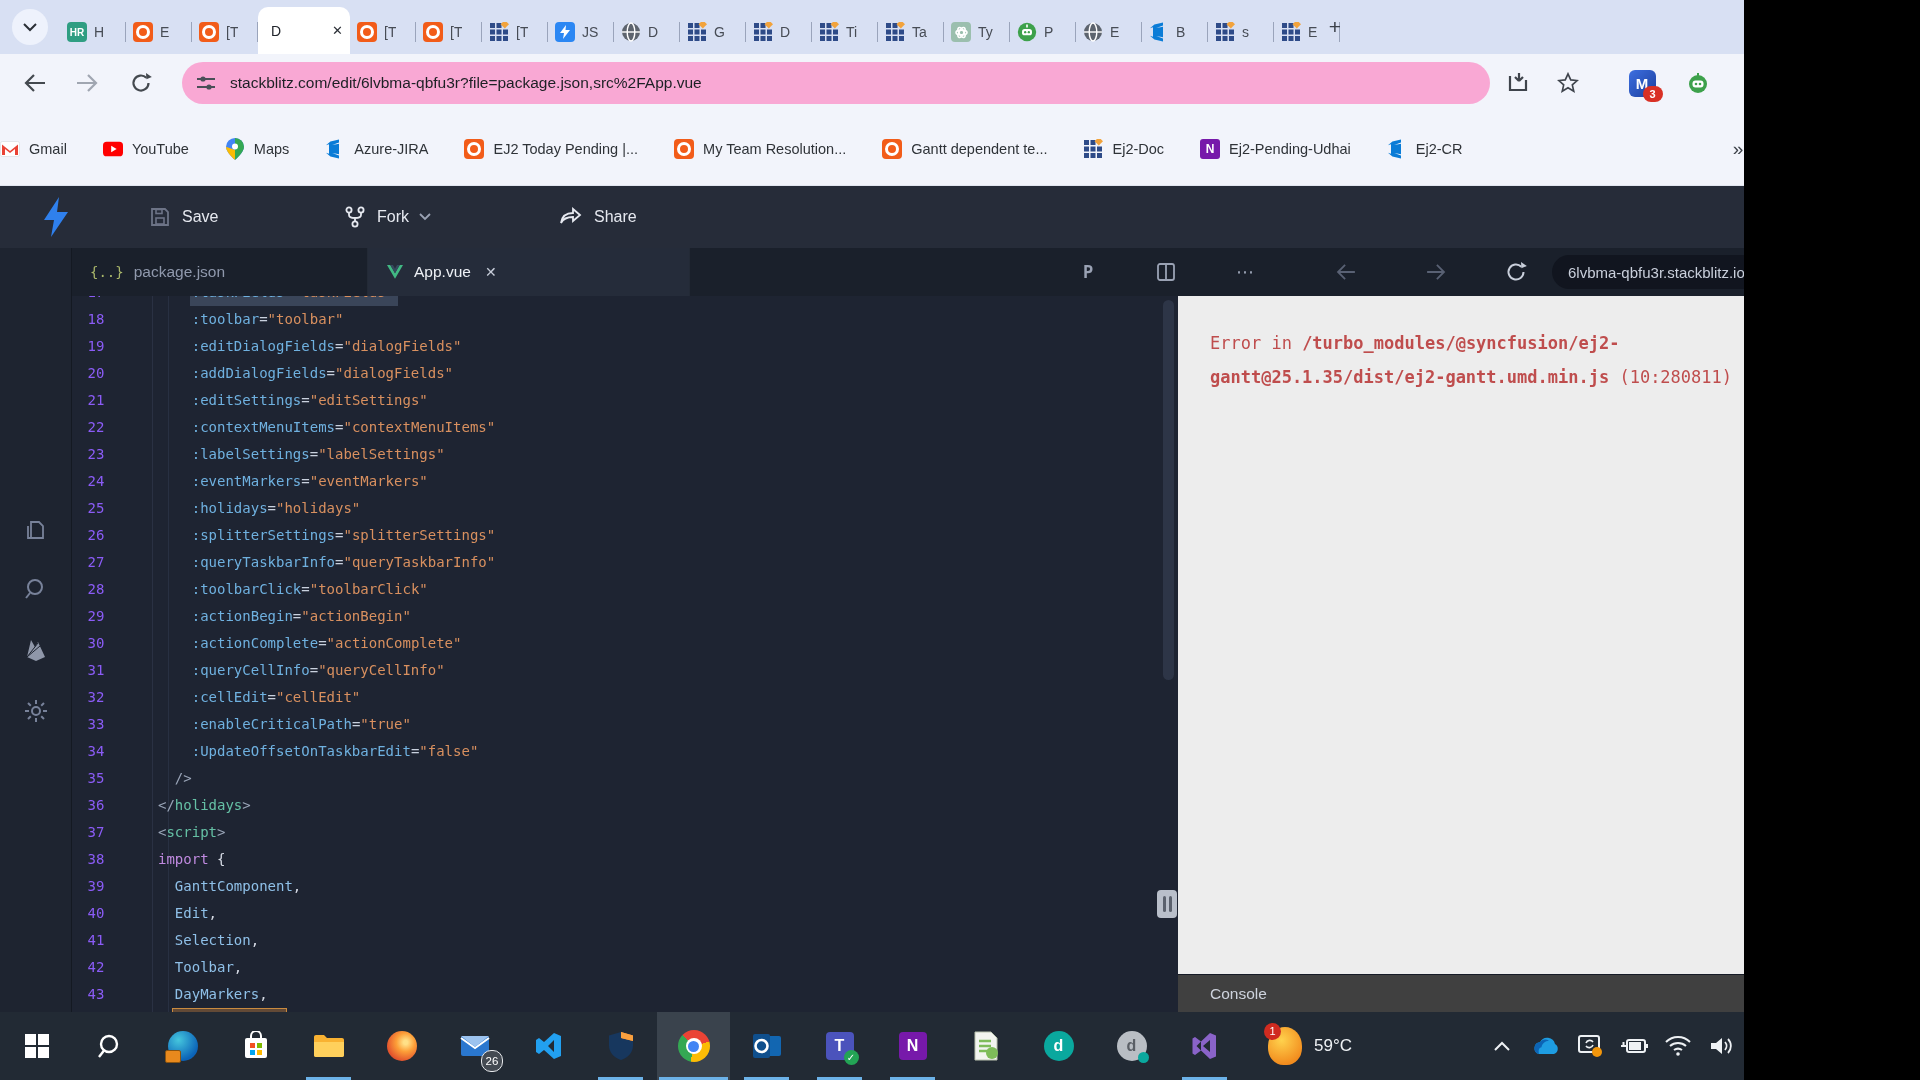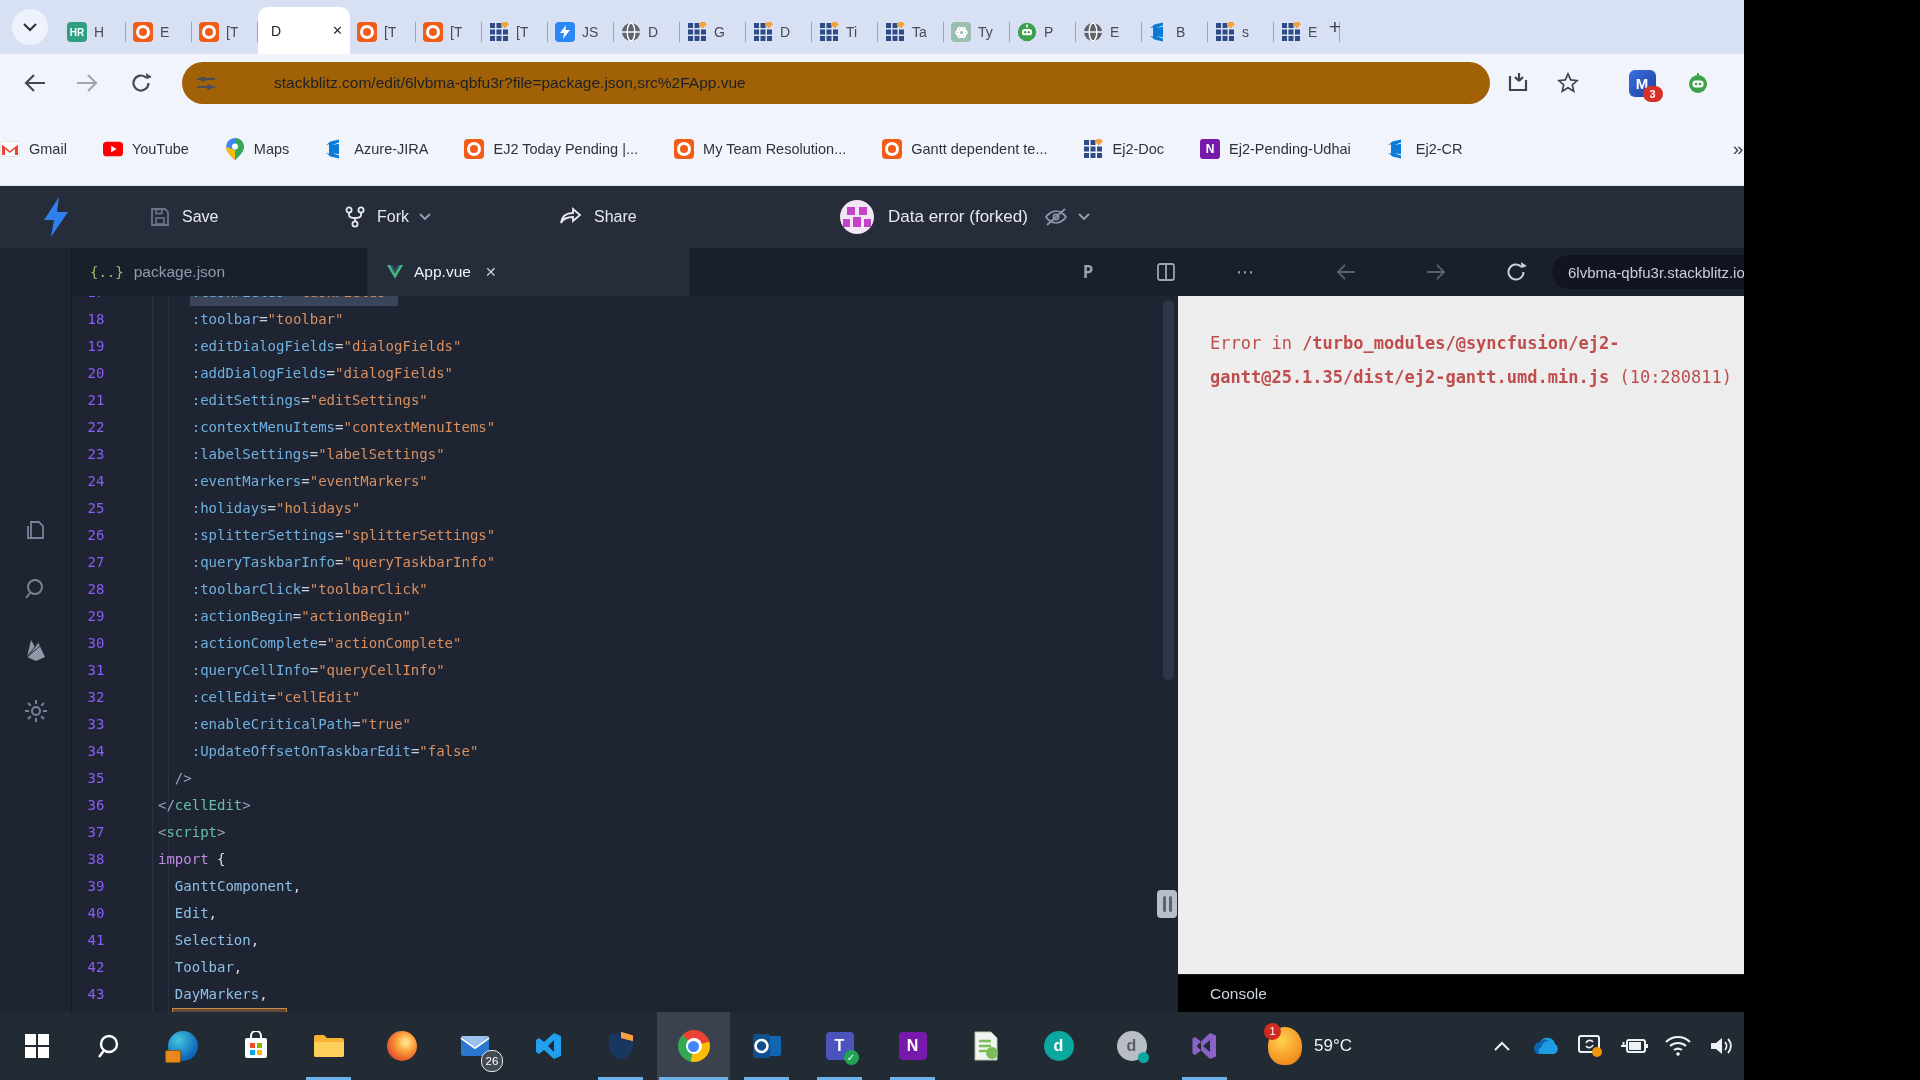--- a/index.html
+++ b/index.html
@@ -23,22 +23,22 @@
   .wmin i{display:block;width:14px;height:2px;background:#15181d;}
   .wmax i{display:block;width:12px;height:12px;border:2px solid #15181d;}
   .wclo{font-size:17px;}
   
   .fv{width:20px;height:20px;flex:0 0 20px;display:flex;align-items:center;justify-content:center;}
   .bx{width:20px;height:20px;border-radius:4px;display:flex;align-items:center;justify-content:center;}
   .ring{width:8px;height:8px;border:3px solid #fff;border-radius:50%;}
   
   .toolbar{position:absolute;left:0;top:54px;width:1920px;height:58px;background:#f2f4fb;}
   .navic{position:absolute;top:12px;width:34px;height:34px;display:flex;align-items:center;justify-content:center;}
-  .urlpill{position:absolute;left:182px;top:8px;width:1308px;height:42px;border-radius:21px;background:#a16207;
-    display:flex;align-items:center;gap:44px;}
+  .urlpill{position:absolute;left:182px;top:8px;width:1308px;height:42px;border-radius:21px;background:#f9a8d4;
+    display:flex;align-items:center;}
   .urltxt{font-size:15.5px;color:#1d2025;margin-left:14px;white-space:nowrap;}
   .rtico{position:absolute;top:13px;width:32px;height:32px;display:flex;align-items:center;justify-content:center;}
   .mext{width:27px;height:27px;border-radius:6px;background:linear-gradient(135deg,#3d6fe0,#1b3e9e);
     color:#fff;font-weight:bold;font-size:15px;display:flex;align-items:center;justify-content:center;position:relative;}
   .badge3{position:absolute;right:-7px;bottom:-5px;min-width:16px;height:16px;border-radius:8px;background:#d93025;
     color:#fff;font-size:11px;line-height:16px;text-align:center;padding:0 2px;}
   .avatarA{position:absolute;left:1816px;top:13px;width:32px;height:32px;border-radius:50%;background:#27408f;
     color:#fff;font-size:16px;display:flex;align-items:center;justify-content:center;}
   .kebab{position:absolute;left:1886px;top:13px;width:20px;height:32px;color:#3e434c;font-size:17px;
     display:flex;align-items:center;justify-content:center;letter-spacing:0;}
@@ -83,21 +83,21 @@
   .edscroll{position:absolute;right:4px;top:4px;width:11px;height:380px;border-radius:6px;background:#2d3547;}
   .grip{position:absolute;left:1157px;top:890px;width:20px;height:28px;border-radius:4px;background:#b9bfca;
     display:flex;align-items:center;justify-content:center;gap:3px;}
   .grip i{display:block;width:3px;height:16px;background:#5b616d;border-radius:2px;}
   .preview{position:absolute;left:1178px;top:296px;width:742px;height:678px;background:#ededed;overflow:hidden;}
   .errblock{position:absolute;left:32px;top:30px;font-family:"DejaVu Sans Mono",monospace;font-size:17px;line-height:34px;}
   .errred{color:#bf4d4d;max-width:560px;}
   .errmsg{color:#222;margin-top:18px;white-space:nowrap;}
   .pvscroll{position:absolute;right:0;top:0;width:17px;height:678px;background:#dcdcdc;}
   .pvthumb{position:absolute;right:2px;top:4px;width:12px;height:210px;background:#a9a9a9;border-radius:6px;}
-  .consbar{position:absolute;left:1178px;top:974px;width:742px;height:38px;background:#000000;border-top:1px solid #161b26;
+  .consbar{position:absolute;left:1178px;top:974px;width:742px;height:38px;background:#404040;border-top:1px solid #161b26;
     display:flex;align-items:center;color:#ced3dd;font-size:15.5px;box-sizing:border-box;}
   .consbar .clabel{margin-left:32px;}
   .cbadges{position:absolute;right:10px;top:0;height:38px;display:flex;align-items:center;gap:7px;}
   .cbn{font-size:14.5px;color:#d4d9e2;}
   .cdiv{width:1px;height:20px;background:#3a4254;margin:0 8px;}
   
   .taskbar{position:absolute;left:0;top:1012px;width:1920px;height:68px;background:#222a34;color:#eef1f4;}
   .tkrow{position:absolute;left:0;top:0;height:68px;display:flex;}
   .tcell{position:relative;width:73px;height:68px;display:flex;align-items:center;justify-content:center;}
   .tcell.act{background:#3a434d;}
@@ -572,42 +572,20 @@
             <polyline points="1,1 6,6 11,1" fill="none" stroke="#9aa2b4" stroke-width="1.8"></polyline>
           </svg>
       </span>
     </div>
     <div class="item" style="left:560px">
       <svg width="22" height="20" viewBox="0 0 22 20" style="margin-right:12px">
           <path d="M13 2l7 6-7 6V10C7 10 3 12 1 16c1-7 5-10 12-10z" fill="none" stroke="#e6e9f0" stroke-width="1.8"></path>
         </svg>
       <span>Share</span>
     </div>
-    <div class="item" style="left:840px">
-      <span class="pav">
-        <i style="left:7px;top:7px;width:8px;height:8px"></i>
-          <i style="left:19px;top:7px;width:8px;height:8px"></i>
-        <i style="left:13px;top:17px;width:8px;height:10px"></i>
-          <i style="left:3px;top:19px;width:7px;height:8px"></i>
-          <i style="left:24px;top:19px;width:7px;height:8px"></i>
-      </span>
-      <span style="margin-left:14px;font-size:17px">Data error (forked)</span>
-      <span style="margin-left:16px">
-        <svg width="24" height="20" viewBox="0 0 24 20">
-            <path d="M2 10s4-6 10-6 10 6 10 6-4 6-10 6S2 10 2 10z" fill="none" stroke="#8d95a8" stroke-width="1.7"></path>
-            <circle cx="12" cy="10" r="2.6" fill="none" stroke="#8d95a8" stroke-width="1.7"></circle>
-            <line x1="3" y1="18" x2="21" y2="2" stroke="#8d95a8" stroke-width="1.7"></line>
-          </svg>
-      </span>
-      <span class="sbchev">
-        <svg width="12" height="8" viewBox="0 0 12 8">
-            <polyline points="1,1 6,6 11,1" fill="none" stroke="#9aa2b4" stroke-width="1.8"></polyline>
-          </svg>
-      </span>
-    </div>
     <div class="item" style="left:1866px">
       <span class="pav" style="width:40px;height:40px;background:#efe2f2">
         <i style="left:8px;top:8px;width:9px;height:9px"></i>
           <i style="left:23px;top:8px;width:9px;height:9px"></i>
         <i style="left:15px;top:20px;width:10px;height:12px"></i>
           <i style="left:4px;top:23px;width:8px;height:10px"></i>
           <i style="left:28px;top:23px;width:8px;height:10px"></i>
       </span>
     </div>
   </div>
@@ -720,21 +698,21 @@
         <div class="code-line" style="top: 226px;"><span class="lnum">26</span><span class="ltxt"><span class="c-attr">    :splitterSettings</span><span class="c-eq">=</span><span class="c-str">"splitterSettings"</span></span></div>
         <div class="code-line" style="top: 253px;"><span class="lnum">27</span><span class="ltxt"><span class="c-attr">    :queryTaskbarInfo</span><span class="c-eq">=</span><span class="c-str">"queryTaskbarInfo"</span></span></div>
         <div class="code-line" style="top: 280px;"><span class="lnum">28</span><span class="ltxt"><span class="c-attr">    :toolbarClick</span><span class="c-eq">=</span><span class="c-str">"toolbarClick"</span></span></div>
         <div class="code-line" style="top: 307px;"><span class="lnum">29</span><span class="ltxt"><span class="c-attr">    :actionBegin</span><span class="c-eq">=</span><span class="c-str">"actionBegin"</span></span></div>
         <div class="code-line" style="top: 334px;"><span class="lnum">30</span><span class="ltxt"><span class="c-attr">    :actionComplete</span><span class="c-eq">=</span><span class="c-str">"actionComplete"</span></span></div>
         <div class="code-line" style="top: 361px;"><span class="lnum">31</span><span class="ltxt"><span class="c-attr">    :queryCellInfo</span><span class="c-eq">=</span><span class="c-str">"queryCellInfo"</span></span></div>
         <div class="code-line" style="top: 388px;"><span class="lnum">32</span><span class="ltxt"><span class="c-attr">    :cellEdit</span><span class="c-eq">=</span><span class="c-str">"cellEdit"</span></span></div>
         <div class="code-line" style="top: 415px;"><span class="lnum">33</span><span class="ltxt"><span class="c-attr">    :enableCriticalPath</span><span class="c-eq">=</span><span class="c-str">"true"</span></span></div>
         <div class="code-line" style="top: 442px;"><span class="lnum">34</span><span class="ltxt"><span class="c-attr">    :UpdateOffsetOnTaskbarEdit</span><span class="c-eq">=</span><span class="c-str">"false"</span></span></div>
         <div class="code-line" style="top: 469px;"><span class="lnum">35</span><span class="ltxt"><span class="c-pun">  /&gt;</span></span></div>
-        <div class="code-line" style="top: 496px;"><span class="lnum">36</span><span class="ltxt"><span class="c-pun">&lt;/</span><span class="c-tag">cellEdit</span><span class="c-pun">&gt;</span></span></div>
+        <div class="code-line" style="top: 496px;"><span class="lnum">36</span><span class="ltxt"><span class="c-pun">&lt;/</span><span class="c-tag">holidays</span><span class="c-pun">&gt;</span></span></div>
         <div class="code-line" style="top: 523px;"><span class="lnum">37</span><span class="ltxt"><span class="c-pun">&lt;</span><span class="c-tag">script</span><span class="c-pun">&gt;</span></span></div>
         <div class="code-line" style="top: 550px;"><span class="lnum">38</span><span class="ltxt"><span class="c-kw">import</span><span class="c-pl"> {</span></span></div>
         <div class="code-line" style="top: 577px;"><span class="lnum">39</span><span class="ltxt"><span class="c-id">  GanttComponent</span><span class="c-pl">,</span></span></div>
         <div class="code-line" style="top: 604px;"><span class="lnum">40</span><span class="ltxt"><span class="c-id">  Edit</span><span class="c-pl">,</span></span></div>
         <div class="code-line" style="top: 631px;"><span class="lnum">41</span><span class="ltxt"><span class="c-id">  Selection</span><span class="c-pl">,</span></span></div>
         <div class="code-line" style="top: 658px;"><span class="lnum">42</span><span class="ltxt"><span class="c-id">  Toolbar</span><span class="c-pl">,</span></span></div>
         <div class="code-line" style="top: 685px;"><span class="lnum">43</span><span class="ltxt"><span class="c-id">  DayMarkers</span><span class="c-pl">,</span></span></div>
         <div class="code-line" style="top: 712px;"><span class="hlrect" style="left: 99.86px; width: 115.59px;"></span><span class="lnum">44</span><span class="ltxt"></span></div>
       </div>
     <div class="edscroll"></div>

